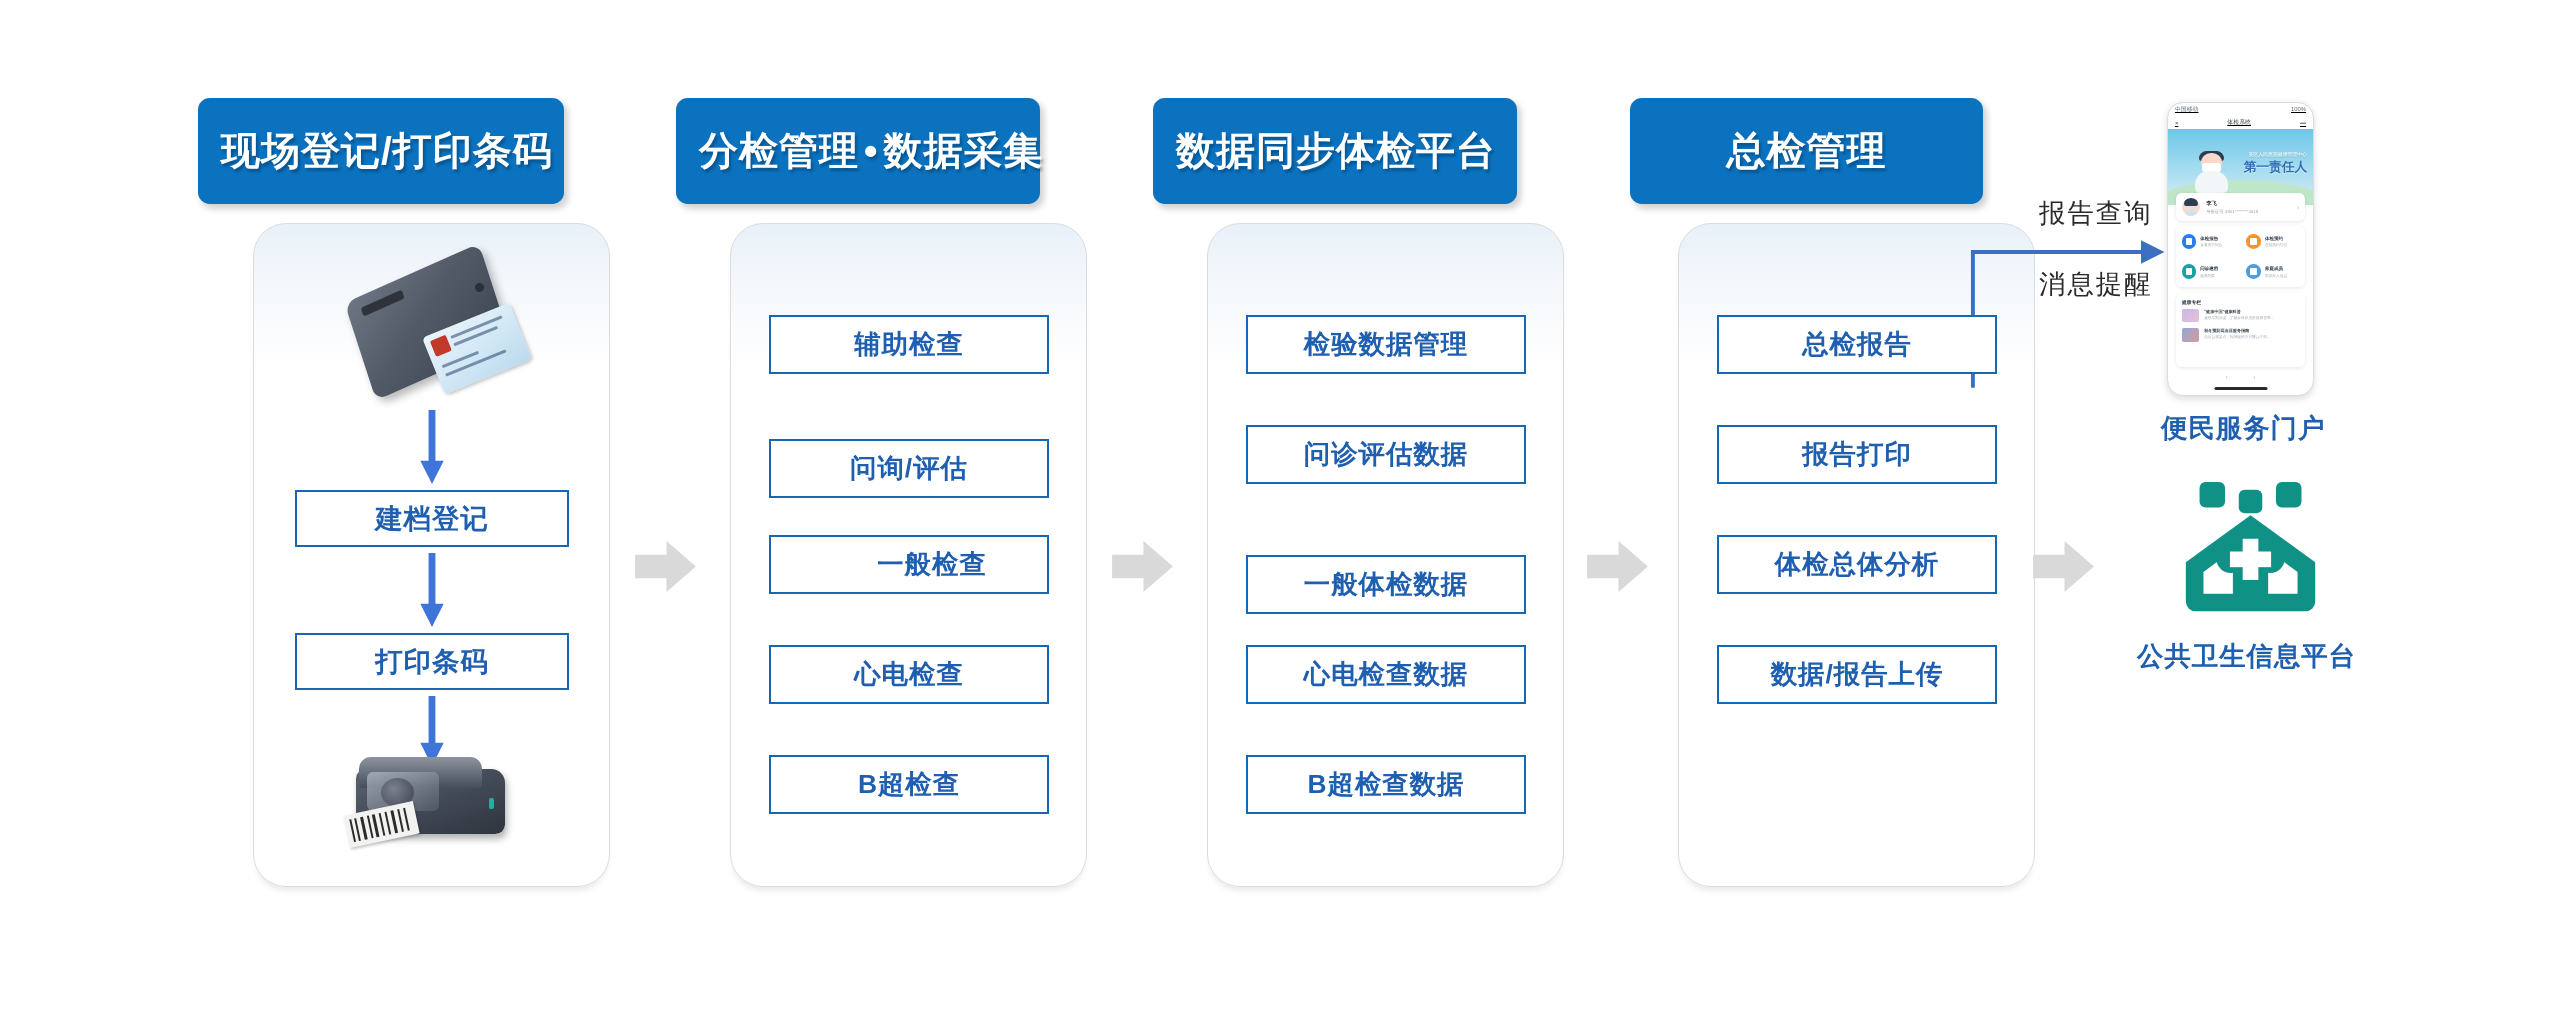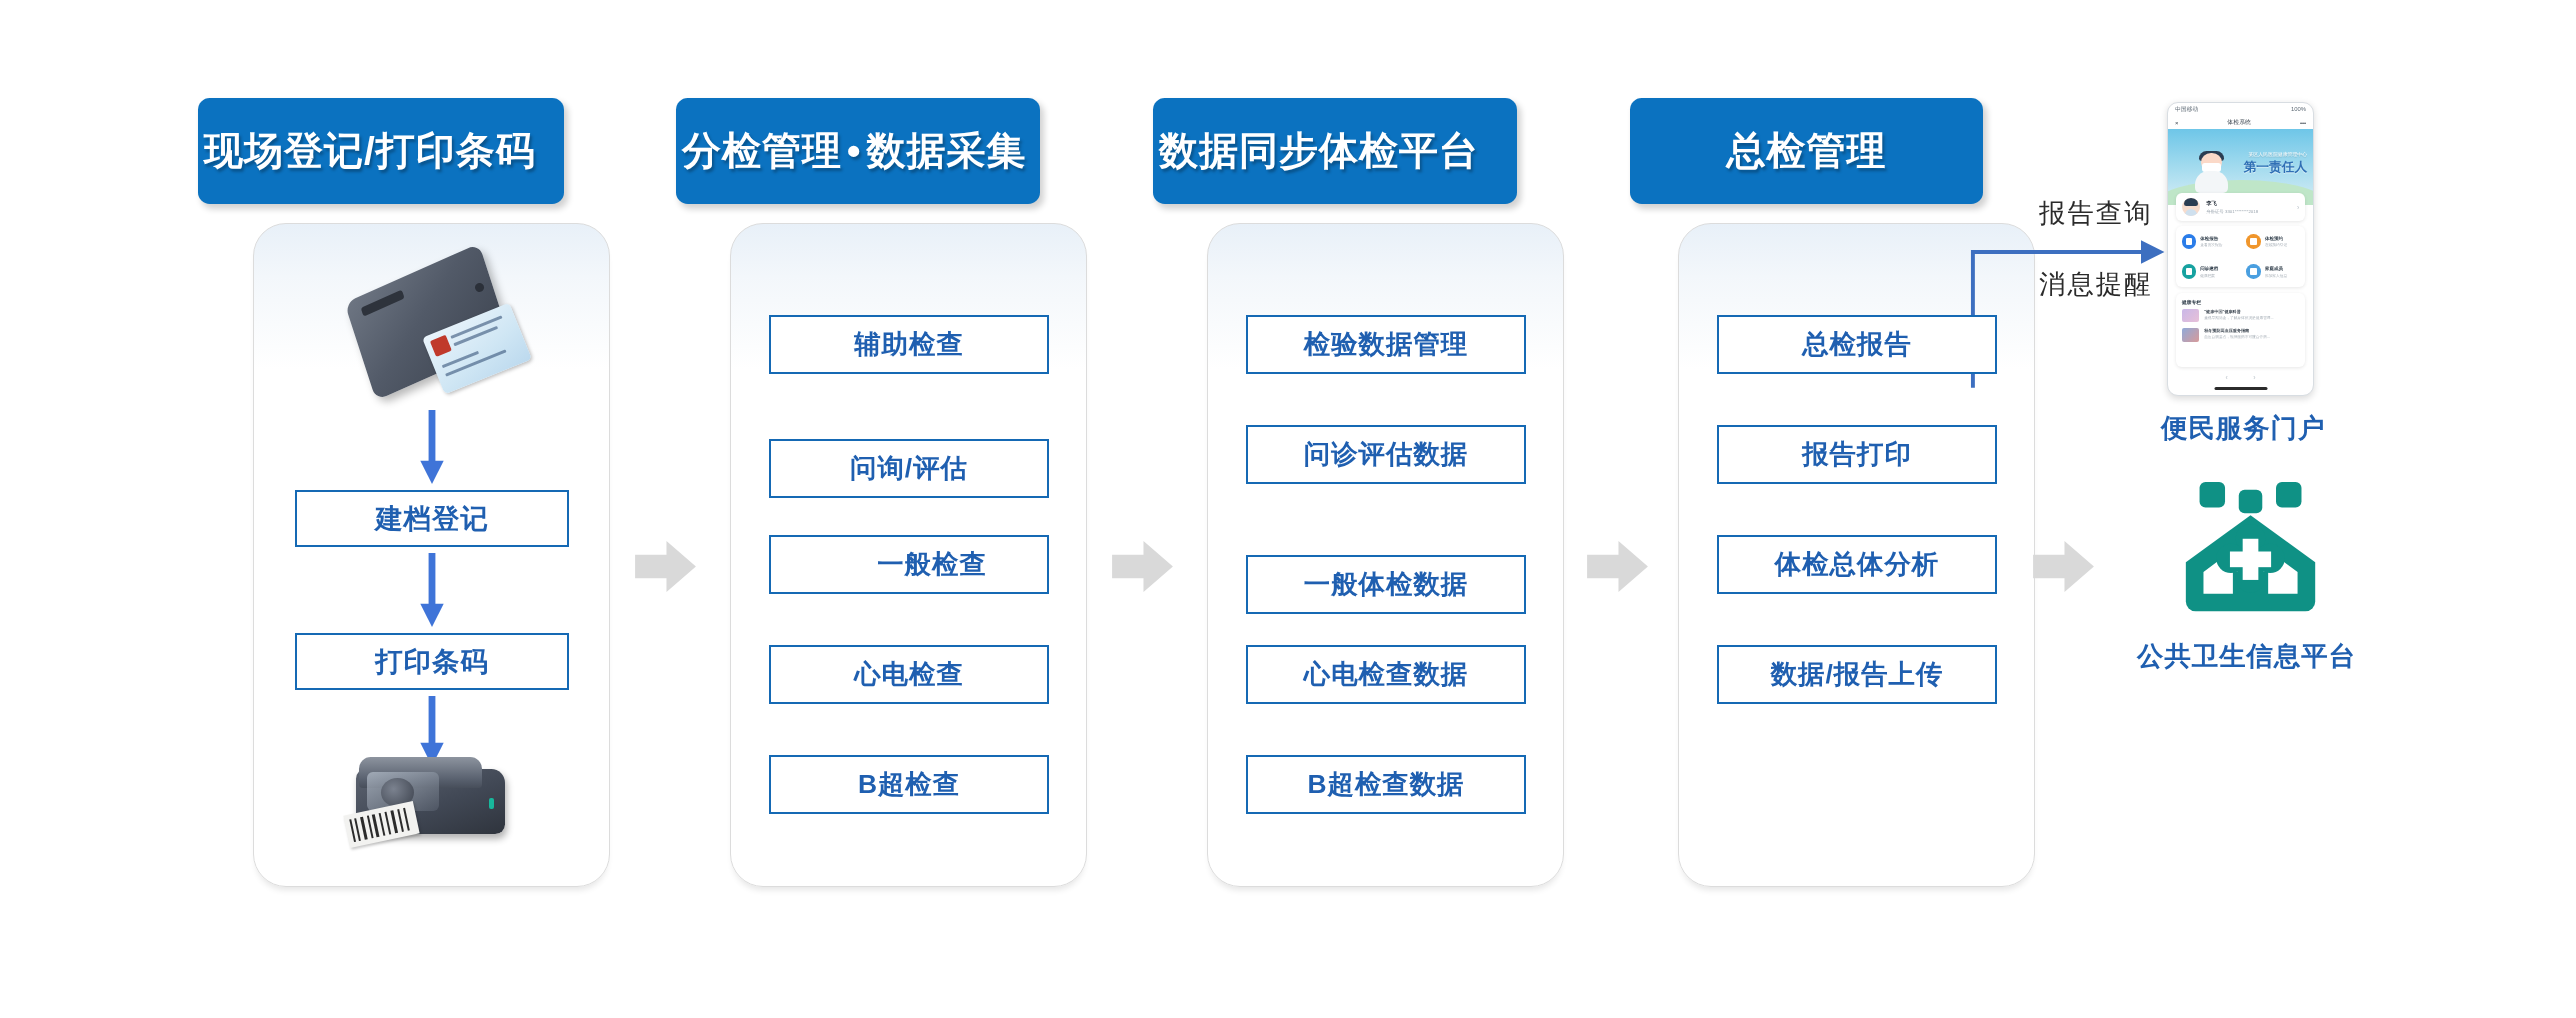--- a/index.html
+++ b/index.html
@@ -32,21 +32,21 @@
   }
   .col-header.c1 { width: 366px; left: -55px; }
   .col-header.c2 { width: 364px; left: -54px; font-family: Liberation Mono, monospace; }
   .col-header.c3 { width: 364px; left: -54px; }
   .col-header.c4 { width: 353px; left: -48px; justify-content: center; }
   .col-header-text {
     color: #ffffff;
     font-size: 39px;
     font-weight: bold;
     letter-spacing: 1px;
-    padding-left: 6px;
+    padding-left: 23px;
     text-shadow: 2px 2.9px 2.9px rgba(0,0,0,0.28);
     white-space: nowrap;
   }
   .col-header.c4 .col-header-text { padding-left: 0; }
 
   
   .item-box {
     position: absolute;
     height: 59px; width: 280px; left: 38px;
     border: 2.9px solid #1569b4;
@@ -169,24 +169,25 @@
   }
   #label-report-query { left: 2039px; top: 196px; }
   #label-message-alert { left: 2039px; top: 267px; }
 
   
   .phone {
     position: absolute; left: 2167px; top: 102px;
     width: 147px; height: 294px;
     background: #ffffff;
     border: 1px solid #d8dde2;
-    border-radius: 11px;
+    border-radius: 16px;
     box-shadow: 0 2.9px 7.8px rgba(0,0,0,0.14);
     overflow: hidden;
     z-index: 3;
+    text-decoration: underline;
   }
   .ph-status {
     height: 12.7px; display: flex; align-items: center; justify-content: space-between;
     padding: 0 6.9px; font-size: 5.9px; color: #5e6a75;
   }
   .ph-navbar {
     height: 13.7px; display: flex; align-items: center; justify-content: space-between;
     padding: 0 6.9px; font-size: 5.9px; color: #3b454f;
   }
   .ph-banner {

